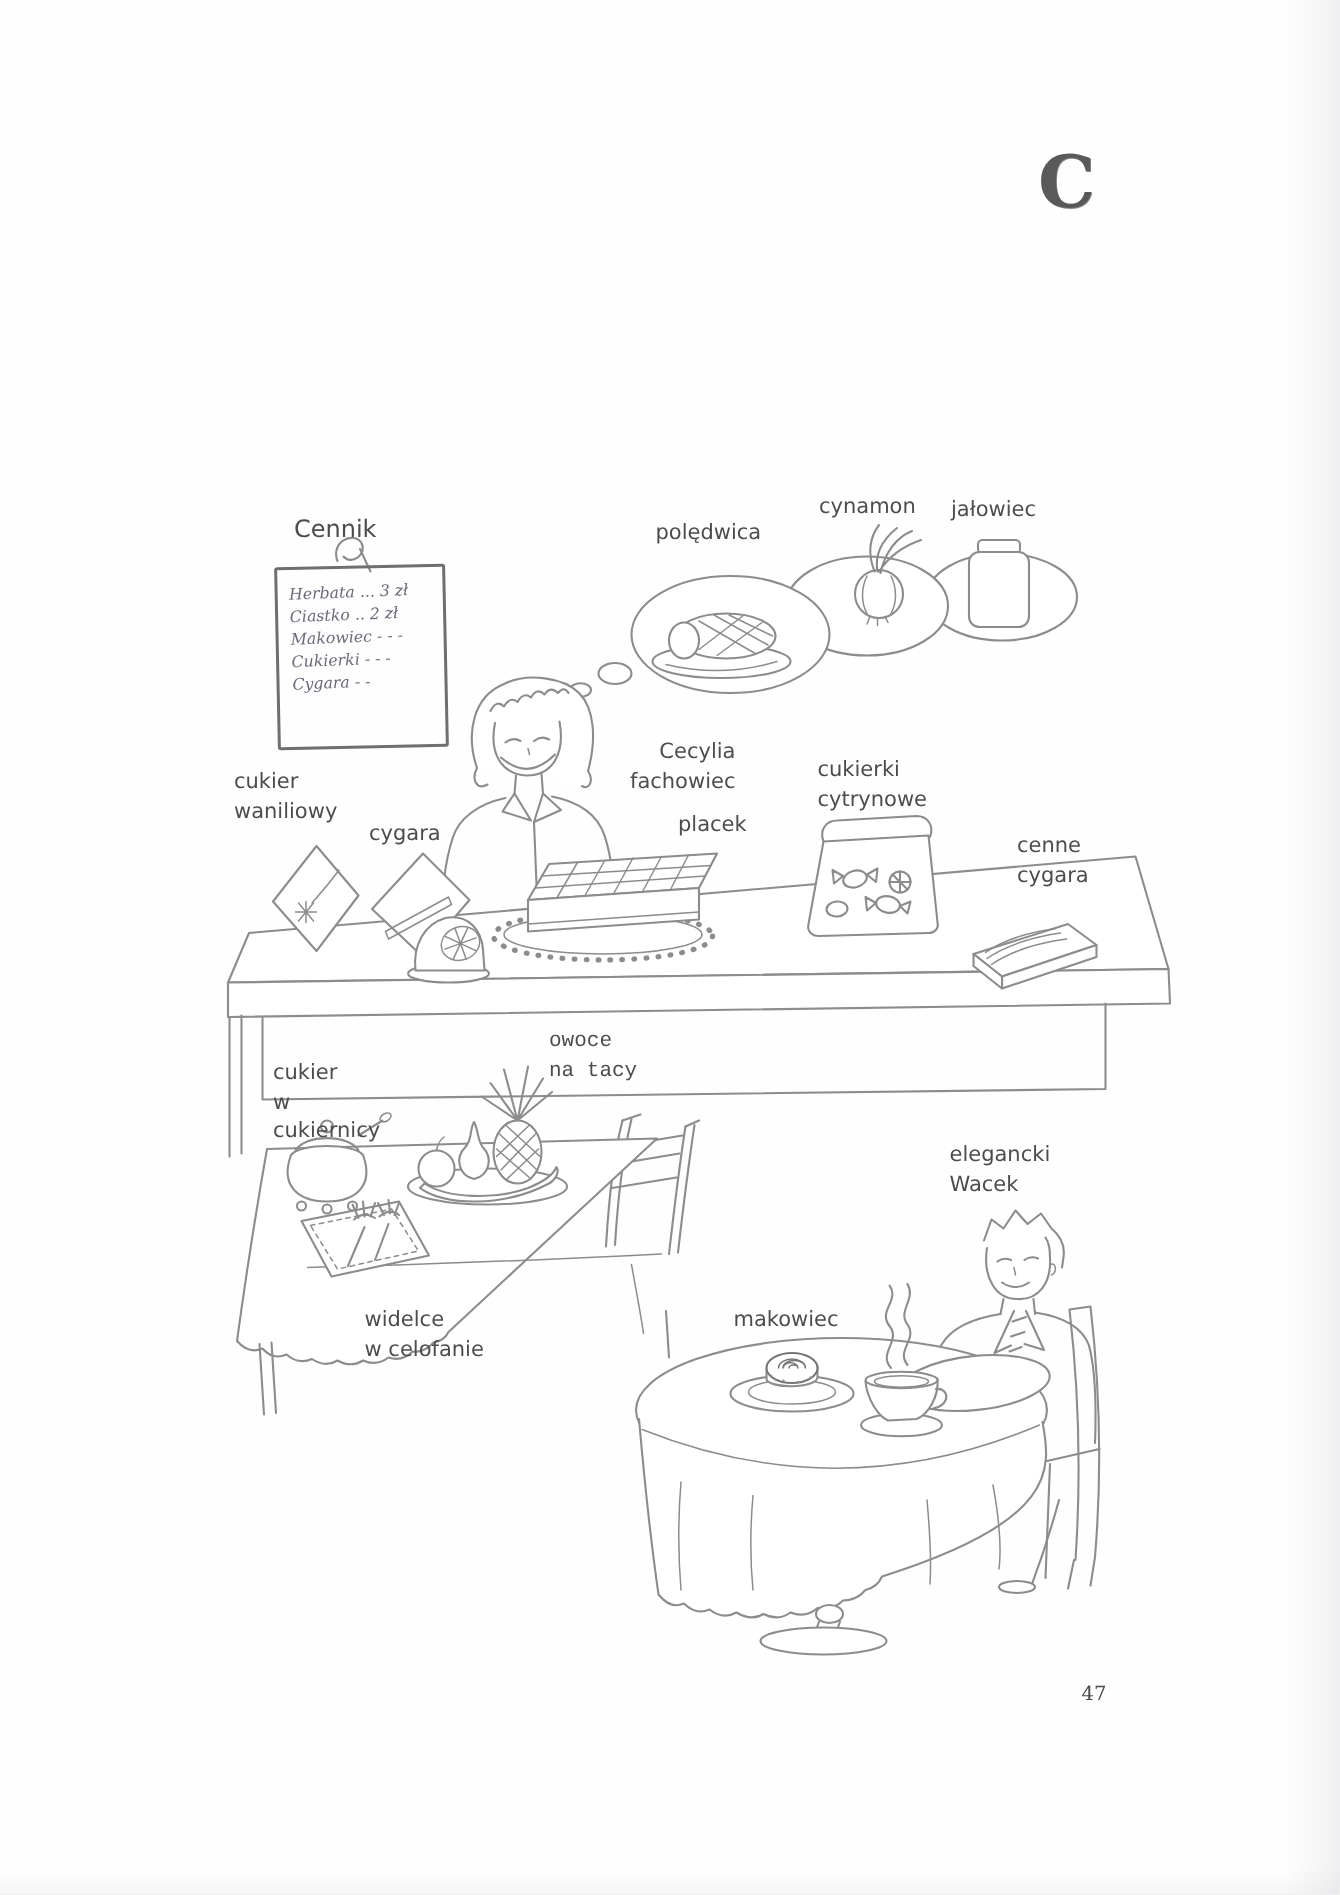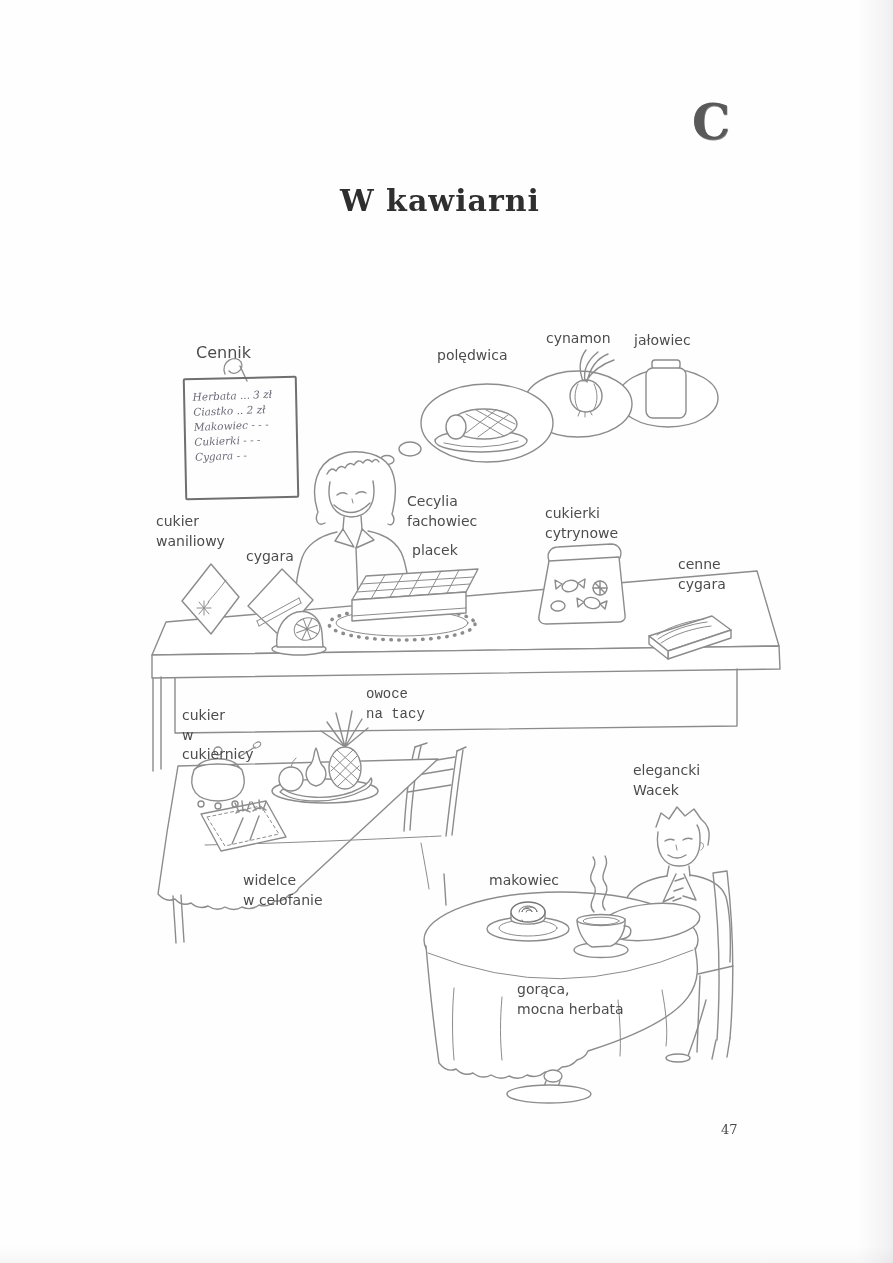--- a/index.html
+++ b/index.html
@@ -16,24 +16,24 @@
   .page-title{position:absolute;left:0;top:183px;width:880px;text-align:center;z-index:3;
         font-family:"DejaVu Serif",serif;font-weight:bold;font-size:30px;letter-spacing:1px;color:#2f2f2f;}
   .page-number{position:absolute;left:721px;top:1122px;z-index:3;
         font-family:"DejaVu Serif",serif;font-size:13px;color:#4a4a4a;}
   .lbl{position:absolute;z-index:3;color:#4c4c4c;font-size:14px;line-height:1.4;white-space:pre-line;}
   .lbl.center{text-align:left;}
   .lbl-cennik{left:196px;top:342px;font-size:16px;}
   .lbl-poledwica{left:437px;top:346px;}
   .lbl-cebula{left:546px;top:329px;}
   .lbl-jalowiec{left:634px;top:331px;}
-  .lbl-cecylia{left:407px;top:492px;}
+  .lbl-cecylia{left:420px;top:492px;text-align:right;}
   .lbl-cukier-waniliowy{left:156px;top:512px;width:86px;}
   .lbl-cynamon{left:246px;top:547px;}
-  .lbl-placek{left:412px;top:541px;}
+  .lbl-placek{left:452px;top:541px;}
   .lbl-cukierki{left:545px;top:504px;width:92px;}
   .lbl-cygara{left:678px;top:555px;width:62px;}
   .lbl-cukiernica{left:182px;top:706px;width:86px;}
   .lbl-owoce{left:366px;top:685px;font-family:Liberation Mono, monospace;}
   .lbl-widelce{left:243px;top:847px;margin-top:24px;}
   .lbl-wacek{left:633px;top:761px;width:88px;}
   .lbl-makowiec{left:489px;top:871px;}
   .lbl-herbata{left:517px;top:980px;width:126px;}
   
   .note{position:absolute;left:184px;top:377px;width:110px;height:118px;z-index:3;
@@ -52,21 +52,20 @@
 </style>
 </head>
 <body>
 
 <div class="page">
 
   <div class="edge-right"></div>
   <div class="edge-bottom"></div>
 
   <div class="section-letter">C</div>
-  <div class="page-title">W kawiarni</div>
   <div class="page-number">47</div>
 
   <svg class="illu" width="893" height="1263" viewBox="0 0 893 1263">
 
     <g>
       <path d="M225,374 C220,361 236,354 241,362 C245,370 234,377 229,371"></path>
       <path d="M240,366 L247,381"></path>
     </g>
 
     <g>
@@ -315,16 +314,14 @@
 cygara</div>
   <div class="lbl lbl-cukiernica center">cukier
 w cukiernicy</div>
   <div class="lbl lbl-owoce">owoce
 na tacy</div>
   <div class="lbl lbl-widelce">widelce
 w celofanie</div>
   <div class="lbl lbl-wacek center">elegancki
 Wacek</div>
   <div class="lbl lbl-makowiec">makowiec</div>
-  <div class="lbl lbl-herbata center">gorąca,
-mocna herbata</div>
 
 </div>
 
 </body></html>

